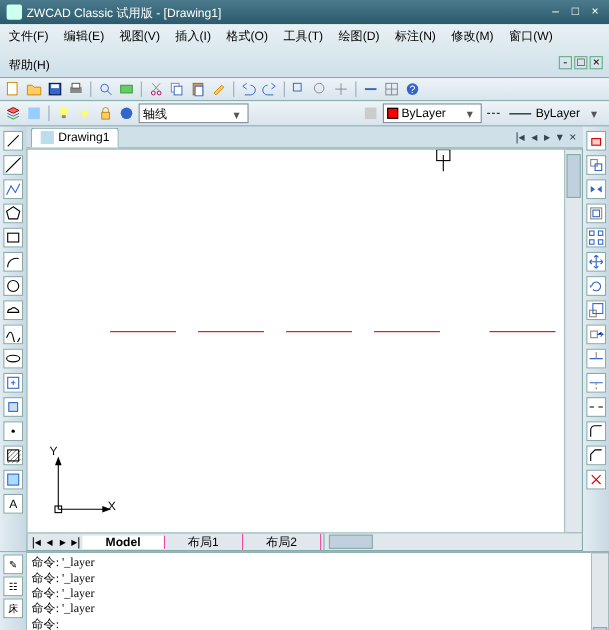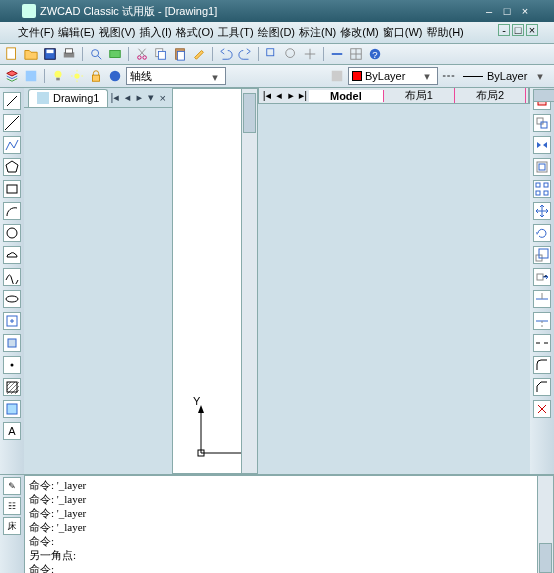--- a/index.html
+++ b/index.html
@@ -1,37 +1,37 @@
 <!DOCTYPE html>
 <html><head>
 <meta charset="utf-8">
 <style>
 *{box-sizing:border-box;margin:0;padding:0;font-family:"Microsoft YaHei",SimSun,Arial,sans-serif;font-size:11px}
 body{width:554px;height:573px;background:#bfcfd8}
-.titlebar{height:22px;background:linear-gradient(#4a7a8c,#2a5a6c);color:#fff;display:flex;align-items:center;padding:0 22px}
+.titlebar{height:22px;background:linear-gradient(#4a7a8c,#2a5a6c);color:#fff;display:flex;align-items:center;padding:0 6px}
 .titlebar .ico{width:14px;height:14px;background:#cfe;margin-right:4px;border-radius:2px}
 .titlebar .spacer{flex:1}
 .titlebar .winbtn{width:14px;height:14px;margin-left:4px;color:#fff;display:flex;align-items:center;justify-content:center;cursor:pointer}
-.menubar{background:linear-gradient(#e8f0f4,#cfe0e8);padding:2px 16px;display:flex;flex-wrap:wrap;border-bottom:1px solid #8aa}
+.menubar{background:linear-gradient(#e8f0f4,#cfe0e8);padding:2px 6px;display:flex;flex-wrap:wrap;gap:10px;border-bottom:1px solid #8aa}
 .menubar span{cursor:pointer;padding:1px 2px}
 .menubar .minibtns{margin-left:auto;display:flex;gap:2px}
 .menubar .minibtns div{width:12px;height:12px;border:1px solid #6a8;display:flex;align-items:center;justify-content:center;cursor:pointer}
 .toolbar{background:linear-gradient(#eef4f8,#d8e4ec);padding:2px 4px;display:flex;align-items:center;gap:3px;border-bottom:1px solid #8aa}
 .tbi{width:16px;height:16px;border:1px solid transparent;display:flex;align-items:center;justify-content:center;cursor:pointer;border-radius:2px}
 .tbi svg{width:14px;height:14px}
 .sep{width:1px;height:14px;background:#9ab;margin:0 2px}
 .layercombo{flex:0 0 100px;height:18px;background:#fff;border:1px solid #7a8a9a;display:flex;align-items:flex-end;padding:0 3px}
 .colorcombo{flex:0 0 90px;height:18px;background:#fff;border:1px solid #7a8a9a;display:flex;align-items:center;padding:0 3px}
 .ltcombo{flex:0 0 90px;height:18px;display:flex;align-items:center;padding:0 3px}
 .dd{margin-left:auto;width:14px;text-align:center;color:#555}
 .sw{width:10px;height:10px;border:1px solid #000;margin-right:3px}
 .middle{display:flex;height:386px}
 .leftbar,.rightbar{width:24px;background:linear-gradient(90deg,#e2ecf2,#c8d8e2);display:flex;flex-direction:column;align-items:center;gap:4px;padding:4px 0}
 .pal{width:18px;height:18px;border:1px solid #8aa;background:#fff;cursor:pointer;display:flex;align-items:center;justify-content:center}
-.center{flex:1;display:flex;flex-direction:row;background:#cfe0e8}
+.center{flex:1;display:flex;flex-direction:column;background:#cfe0e8}
 .doctabs{height:20px;display:flex;align-items:center;padding:0 4px;border-bottom:1px solid #8aa}
 .doctab{height:18px;padding:0 8px;background:#fff;border:1px solid #8aa;border-bottom:none;display:flex;align-items:center;gap:4px;border-radius:3px 3px 0 0}
 .doctab .dico{width:12px;height:12px;background:#bde}
 .tnav{margin-left:auto;display:flex;gap:2px;align-items:center}
 .tnav span{cursor:pointer;color:#345;padding:0 2px}
 .canvaswrap{flex:1;display:flex}
 .canvas{flex:1;background:#fff;border:1px solid #8aa;position:relative;overflow:hidden}
 .sbv{width:16px;background:#e0e8ee;border:1px solid #8aa;border-left:none;position:relative}
 .sbv .th{position:absolute;top:4px;left:1px;right:1px;height:40px;background:#c0d0dc;border:1px solid #8aa}
 .sbh-row{height:16px;display:flex}

